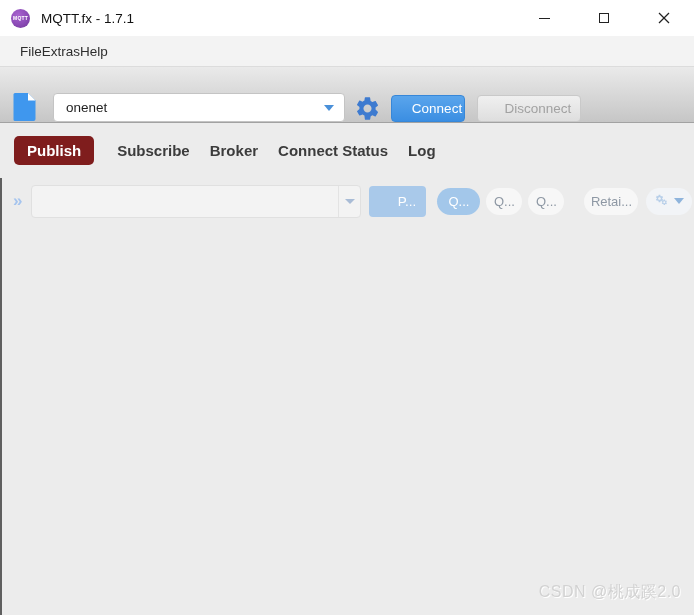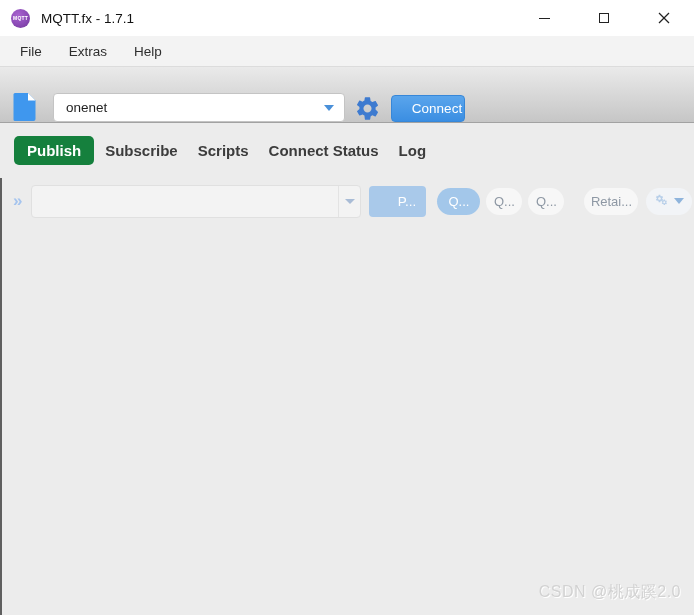--- a/index.html
+++ b/index.html
@@ -19,21 +19,21 @@
     color:#fff; font-size:5px; font-weight:bold; letter-spacing:.2px;
     display:flex; align-items:center; justify-content:center; flex:0 0 auto; }
   .title-text { margin-left:11px; font-size:13.5px; color:#121212; }
   .win-controls { margin-left:auto; display:flex; height:36px; }
   .win-btn { width:60px; height:36px; display:flex; align-items:center; justify-content:center; cursor:default; }
   .min-glyph { width:11px; height:0; border-bottom:1.4px solid #222; }
   .max-glyph { width:10px; height:10px; border:1.2px solid #222; }
 
   
   .menubar { height:31px; background:#f3f3f3; border-bottom:1px solid #dcdcdc;
-    display:flex; align-items:center; padding-left:20px; gap:27px;
+    display:flex; align-items:center; padding-left:20px; 
     font-size:13.5px; color:#2e2e2e; flex:0 0 auto; }
   .menu-item { cursor:default; }
 
   
   .connbar { height:56px; background:linear-gradient(#eaeaea, #c6c6c6);
     border-bottom:1px solid #a2a2a2; display:flex; align-items:flex-end; padding:0 12px; flex:0 0 auto; }
   .profile-combo { margin-left:16px; width:292px; height:29px; background:#ffffff;
     border:1px solid #c4c4c4; border-radius:4px; display:flex; align-items:center; }
   .profile-combo input { flex:1; border:none; outline:none; background:transparent;
     padding:0 8px 0 12px; font-size:13.5px; color:#1e1e1e; font-family:"Liberation Sans", sans-serif; }
@@ -44,21 +44,21 @@
     font-family:"Liberation Sans", sans-serif; cursor:default;padding-left:18px; }
   .connect-btn { margin-left:10px; width:74px; height:27px; color:#ffffff;
     background:linear-gradient(#5aa5ec, #3b8ee2); border:1px solid #3787d8; }
   .disconnect-btn { margin-left:12px; width:104px; height:27px; color:#a2a2a2;
     background:linear-gradient(#f0f0f0, #dedede); border:1px solid #c9c9c9; }
 
   
   .tabsbar { height:55px; background:#ececec; display:flex; align-items:center;
     padding-left:14px; font-size:15px; font-weight:700; color:#3c3c3c; flex:0 0 auto; }
   .tab { margin-right:20px; cursor:default; }
-  .tab.active { background:#15803d; color:#ffffff; border-radius:5px; padding:6px 13px; margin-right:11px; }
+  .tab.active { background:#7f1d1d; color:#ffffff; border-radius:5px; padding:6px 13px; margin-right:23px; }
 
   
   .lower { flex:1; border-left:2px solid #5f5f5f; display:flex; flex-direction:column; background:#ececec; }
 
   
   .pubbar { height:46px; display:flex; align-items:center; padding-left:11px; flex:0 0 auto; }
   .collapse-chevron { color:#a5c4ee; font-size:17px; font-weight:bold; cursor:default; }
   .topic-combo { margin-left:9px; width:330px; height:33px; background:#f3f3f3;
     border:1px solid #e0e0e0; border-radius:4px; display:flex; overflow:hidden; }
   .topic-combo input { flex:1; border:none; outline:none; background:transparent;
@@ -121,26 +121,27 @@
     <div class="profile-combo">
       <input type="text" value="onenet" style="">
       <div class="caret-blue"></div>
     </div>
     <div class="conn-gear">
       <svg width="27" height="27" viewBox="0 0 24 24">
         <path fill="#3e7bd0" d="M19.14,12.94c0.04-0.3,0.06-0.61,0.06-0.94c0-0.32-0.02-0.64-0.07-0.94l2.03-1.58c0.18-0.14,0.23-0.41,0.12-0.61 l-1.92-3.32c-0.12-0.22-0.37-0.29-0.59-0.22l-2.39,0.96c-0.5-0.38-1.03-0.7-1.62-0.94l-0.36-2.54C14.36,2.18,14.16,2,13.92,2 h-3.84C9.84,2,9.65,2.18,9.61,2.41L9.25,4.95C8.66,5.19,8.12,5.52,7.63,5.89L5.24,4.93c-0.22-0.08-0.47,0-0.59,0.22L2.74,8.47 c-0.12,0.21-0.08,0.47,0.12,0.61l2.03,1.58C4.84,10.96,4.8,11.29,4.8,11.6c0,0.31,0.02,0.64,0.07,0.94l-2.03,1.58 c-0.18,0.14-0.23,0.41-0.12,0.61l1.92,3.32c0.12,0.22,0.37,0.29,0.59,0.22l2.39-0.96c0.5,0.38,1.03,0.7,1.62,0.94l0.36,2.54 C9.65,21.82,9.84,22,10.08,22h3.84c0.24,0,0.44-0.17,0.47-0.41l0.36-2.54c0.59-0.24,1.13-0.56,1.62-0.94l2.39,0.96 c0.22,0.08,0.47,0,0.59-0.22l1.92-3.32c0.12-0.22,0.07-0.47-0.12-0.61L19.14,12.94z M12,15.6c-1.98,0-3.6-1.62-3.6-3.6 s1.62-3.6,3.6-3.6s3.6,1.62,3.6,3.6S13.98,15.6,12,15.6z"></path>
       </svg>
     </div>
     <button class="btn connect-btn">Connect</button>
+    <button class="btn disconnect-btn">Disconnect</button>
   </div>
 
   <div class="tabsbar">
     <span class="tab active">Publish</span>
     <span class="tab">Subscribe</span>
-    <span class="tab">Scripts</span>
+    <span class="tab">Broker</span>
     <span class="tab">Connect Status</span>
     <span class="tab">Log</span>
   </div>
 
   <div class="lower">
 
     <div class="pubbar">
       <span class="collapse-chevron">»</span>
       <div class="topic-combo">
         <input type="text" value="" style="">

